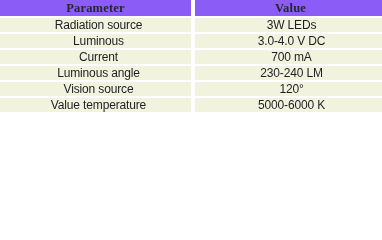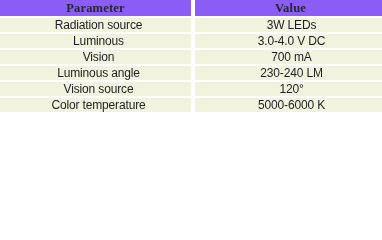--- a/index.html
+++ b/index.html
@@ -71,29 +71,29 @@
   <tbody>
     <tr>
       <td class="cell-param">Radiation source</td>
       <td class="cell-value">3W LEDs</td>
     </tr>
     <tr>
       <td class="cell-param">Luminous</td>
       <td class="cell-value">3.0-4.0 V DC</td>
     </tr>
     <tr>
-      <td class="cell-param">Vision</td>
+      <td class="cell-param">Current</td>
       <td class="cell-value">700 mA</td>
     </tr>
     <tr>
       <td class="cell-param">Luminous angle</td>
       <td class="cell-value">230-240 LM</td>
     </tr>
     <tr>
       <td class="cell-param">Vision source</td>
       <td class="cell-value">120°</td>
     </tr>
     <tr>
-      <td class="cell-param">Color temperature</td>
+      <td class="cell-param">Value temperature</td>
       <td class="cell-value">5000-6000 K</td>
     </tr>
   </tbody>
 </table>
 
 </body></html>

